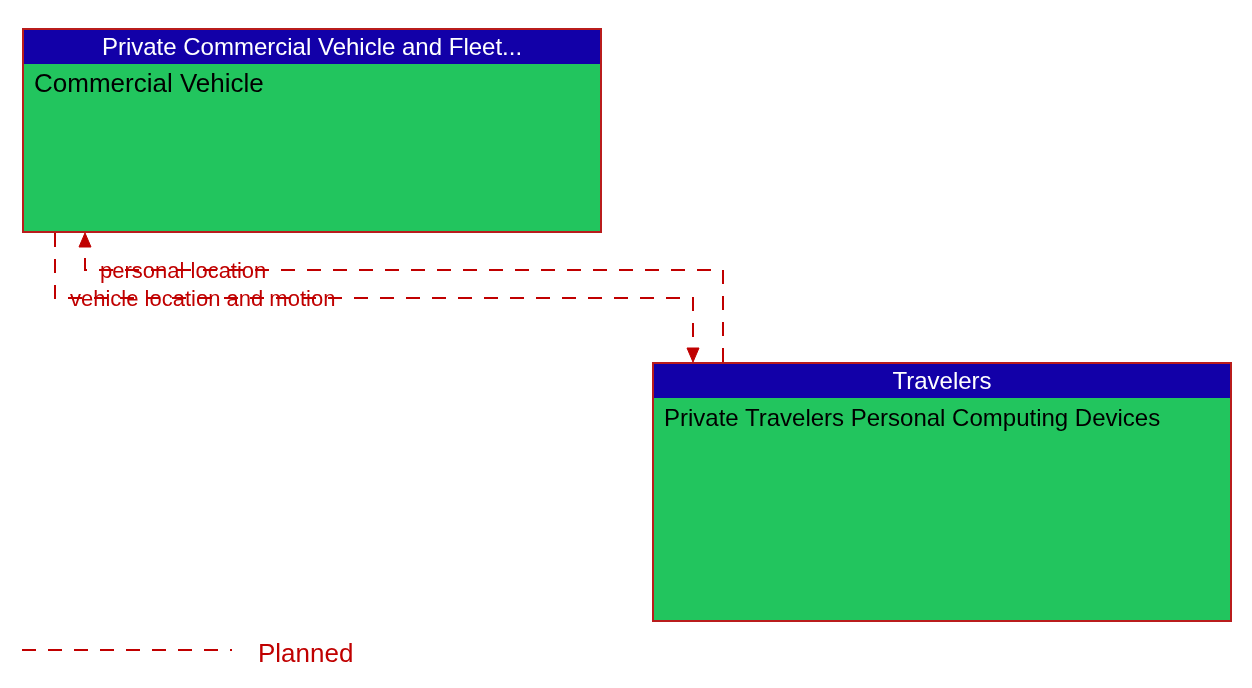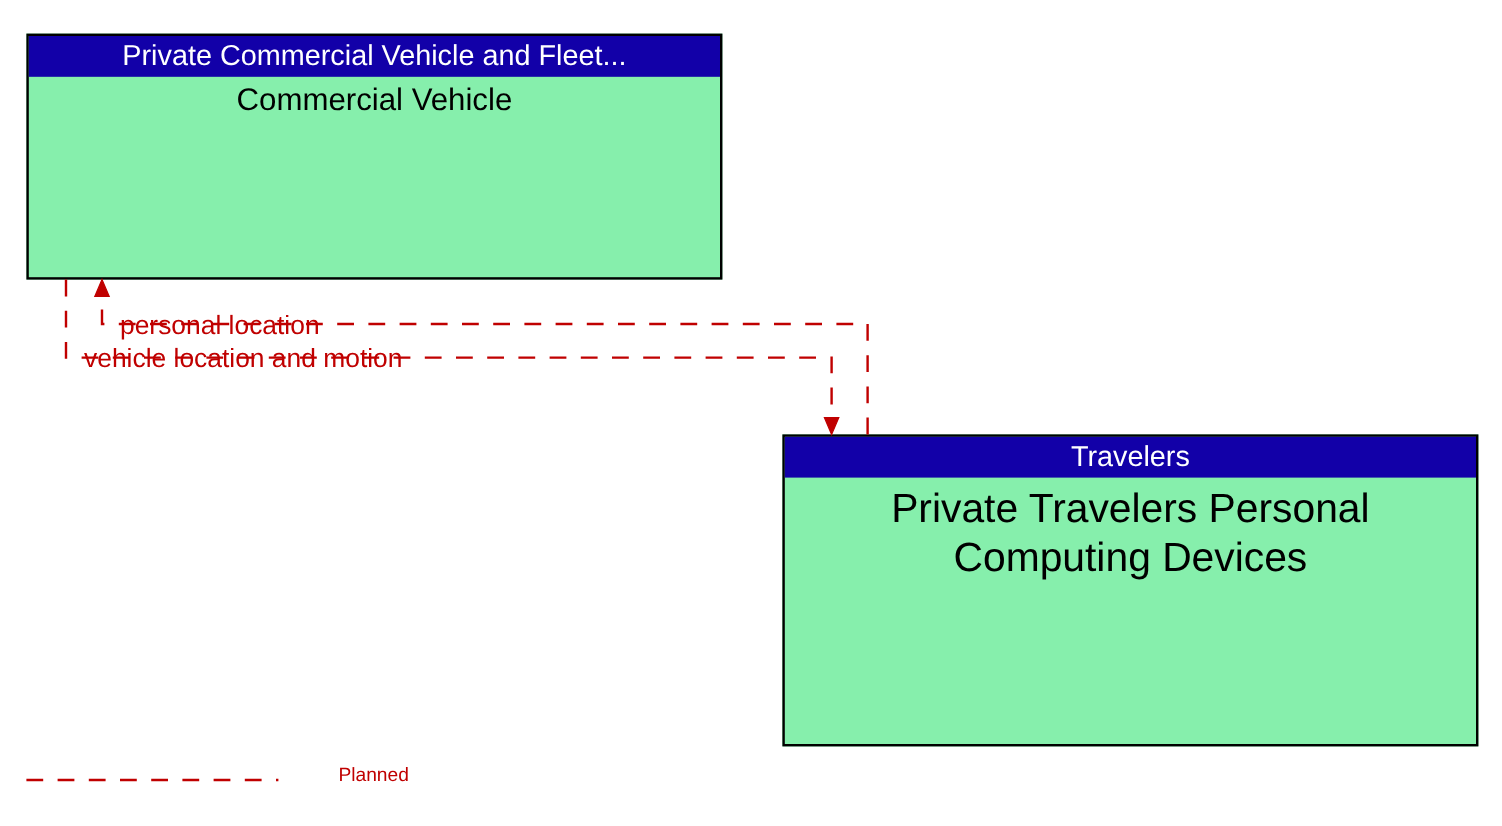--- a/index.html
+++ b/index.html
@@ -7,49 +7,47 @@
     margin: 0;
     padding: 0;
     width: 1252px;
     height: 688px;
     background: #fff;
     font-family: Arial, Helvetica, sans-serif;
     position: relative;
   }
   .box {
     position: absolute;
-    border: 2px solid #000000;
-    background: #86efac;
+    border: 2px solid #b91c1c;
+    background: #22c55e;
   }
   .box-header {
     background: #1200a8;
     color: #fff;
     text-align: center;
     font-size: 24px;
     padding: 3px 6px;
     white-space: nowrap;
     overflow: hidden;
   }
   .box-body {
-    text-align: center;
     font-size: 26px;
     padding: 4px 10px;
     color: #000;
   }
   .flow-label {
     position: absolute;
     color: #c00000;
     font-size: 22px;
     white-space: nowrap;
   }
   .legend-label {
     position: absolute;
     color: #c00000;
-    font-size: 16px;
-    margin-left: 24px;
+    font-size: 26px;
   }
   svg.lines {
     position: absolute;
     left: 0; top: 0;
     width: 1252px;
     height: 688px;
     pointer-events: none;
   }
   .dashed {
     stroke: #c00000;
@@ -66,21 +64,21 @@
 </head>
 <body>
 
 <div class="box" style="left:22px; top:28px; width:580px; height:205px;">
   <div class="box-header">Private Commercial Vehicle and Fleet...</div>
   <div class="box-body">Commercial Vehicle</div>
 </div>
 
 <div class="box" style="left:652px; top:362px; width:580px; height:260px;">
   <div class="box-header">Travelers</div>
-  <div class="box-body" style="font-size:34px; line-height:1.2; padding-top:6px;">Private Travelers Personal Computing Devices</div>
+  <div class="box-body" style="font-size:24px; line-height:1.2; padding-top:6px;">Private Travelers Personal Computing Devices</div>
 </div>
 
 <div class="flow-label" style="left:100px; top:258px;">personal location</div>
 
 <div class="flow-label" style="left:70px; top:286px;">vehicle location and motion</div>
 
 <div class="legend-label" style="left:258px; top:638px;">Planned</div>
 
 <svg class="lines">
 

